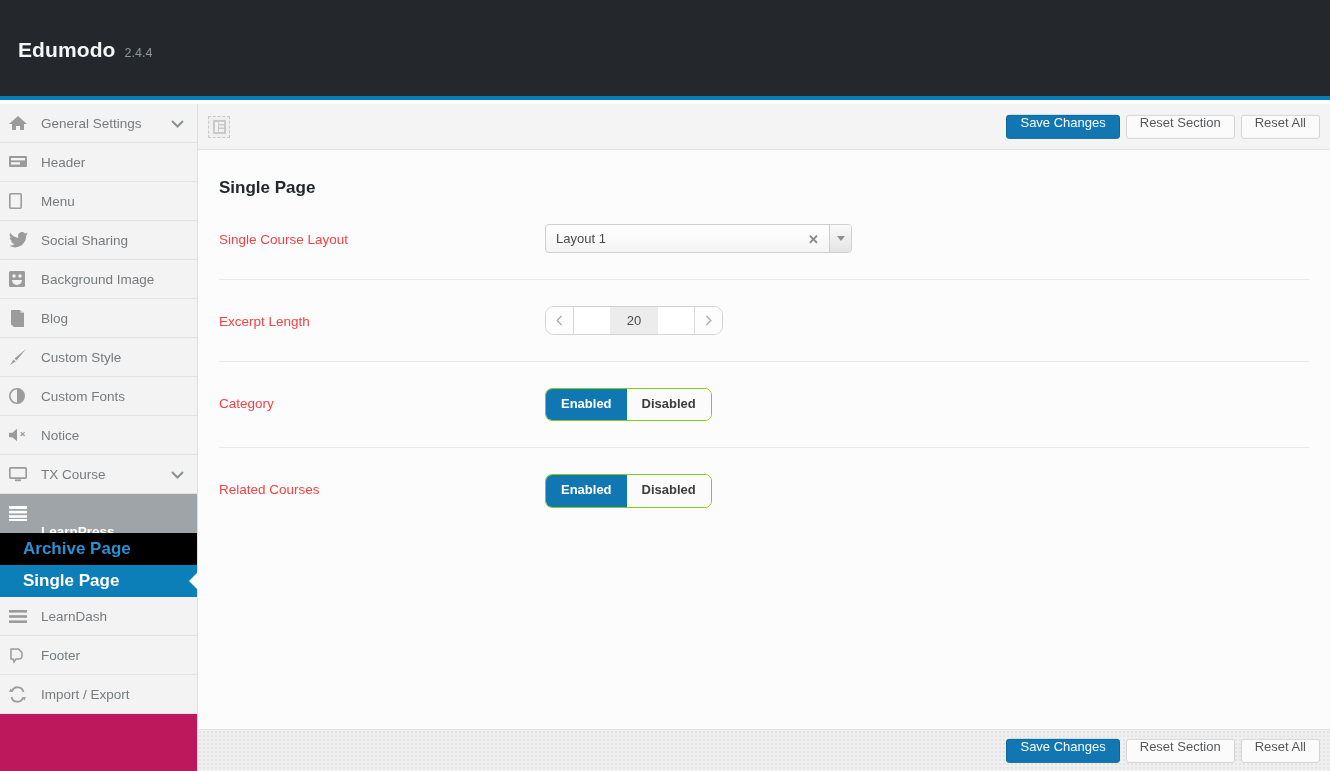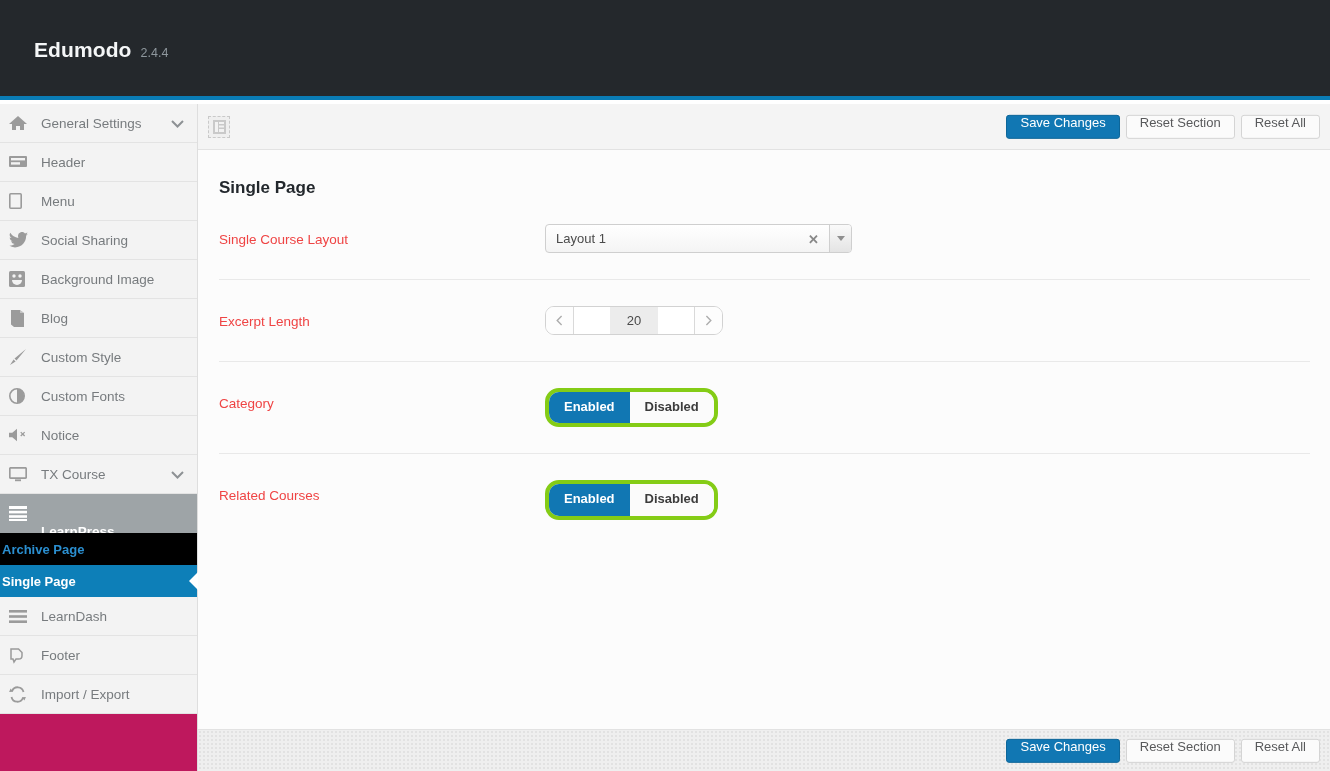--- a/index.html
+++ b/index.html
@@ -19,21 +19,20 @@
     background: #24282c;
     border-bottom: 4px solid #0a7cb5;
   }
   .brand {
     position: absolute; left: 18px; top: 38px;
     display: flex; align-items: baseline; gap: 9px;
   }
   .brand-name {
     color: #f4f6f7; font-size: 21px; font-weight: bold;
     letter-spacing: .1px;
-    margin-left: 16px;
   }
   .brand-version { color: #8e979d; font-size: 12.5px; }
 
   
   .sidebar {
     position: absolute; left: 0; top: 104px;
     width: 198px; height: 667px;
     background: #be185d;
     border-right: 1px solid #dedede;
   }
@@ -67,22 +66,22 @@
     background: #9ea4a7;
     border-bottom-color: #9ea4a7;
   }
   .nav-item.active-parent .nav-label { color: #ffffff; font-weight: bold; margin-top: 36px; }
   .nav-item.active-parent .ico { color: #ffffff; }
 
   .sub-item {
     position: relative;
     display: flex; align-items: center;
     height: 32px;
-    padding-left: 2px;
-    font-size: 13px; font-weight: bold;
+    padding-left: 23px;
+    font-size: 17px; font-weight: bold;
     cursor: pointer;
   }
   .sub-item.dark { background: #000000; color: #2b8fd0; }
   .sub-item.sel  { background: #0d7fb8; color: #ffffff; }
   .sub-arrow {
     position: absolute; right: -1px; top: 50%;
     transform: translateY(-50%);
     width: 0; height: 0;
     border-top: 9px solid transparent;
     border-bottom: 9px solid transparent;
@@ -224,23 +223,23 @@
     font-size: 13px;
     color: #4a4a4a;
     border: 0;
     text-align: center;
     font-family: "Liberation Sans", sans-serif;
   }
 
   
   .toggle {
     display: inline-flex;
-    border-radius: 14px;
+    border-radius: 7px;
     overflow: hidden;
-    border: 4px solid #84cc16;
+    border: 1px solid #84cc16;
   }
   .toggle-opt {
     font-size: 13px; font-weight: bold;
     padding: 8px 15px 9px;
     cursor: pointer;
     line-height: 1.1;
   }
   .toggle-opt.on  { background: #1177b3; color: #ffffff; }
   .toggle-opt.off { background: #fbfbfb; color: #3c3c3c; }
 

